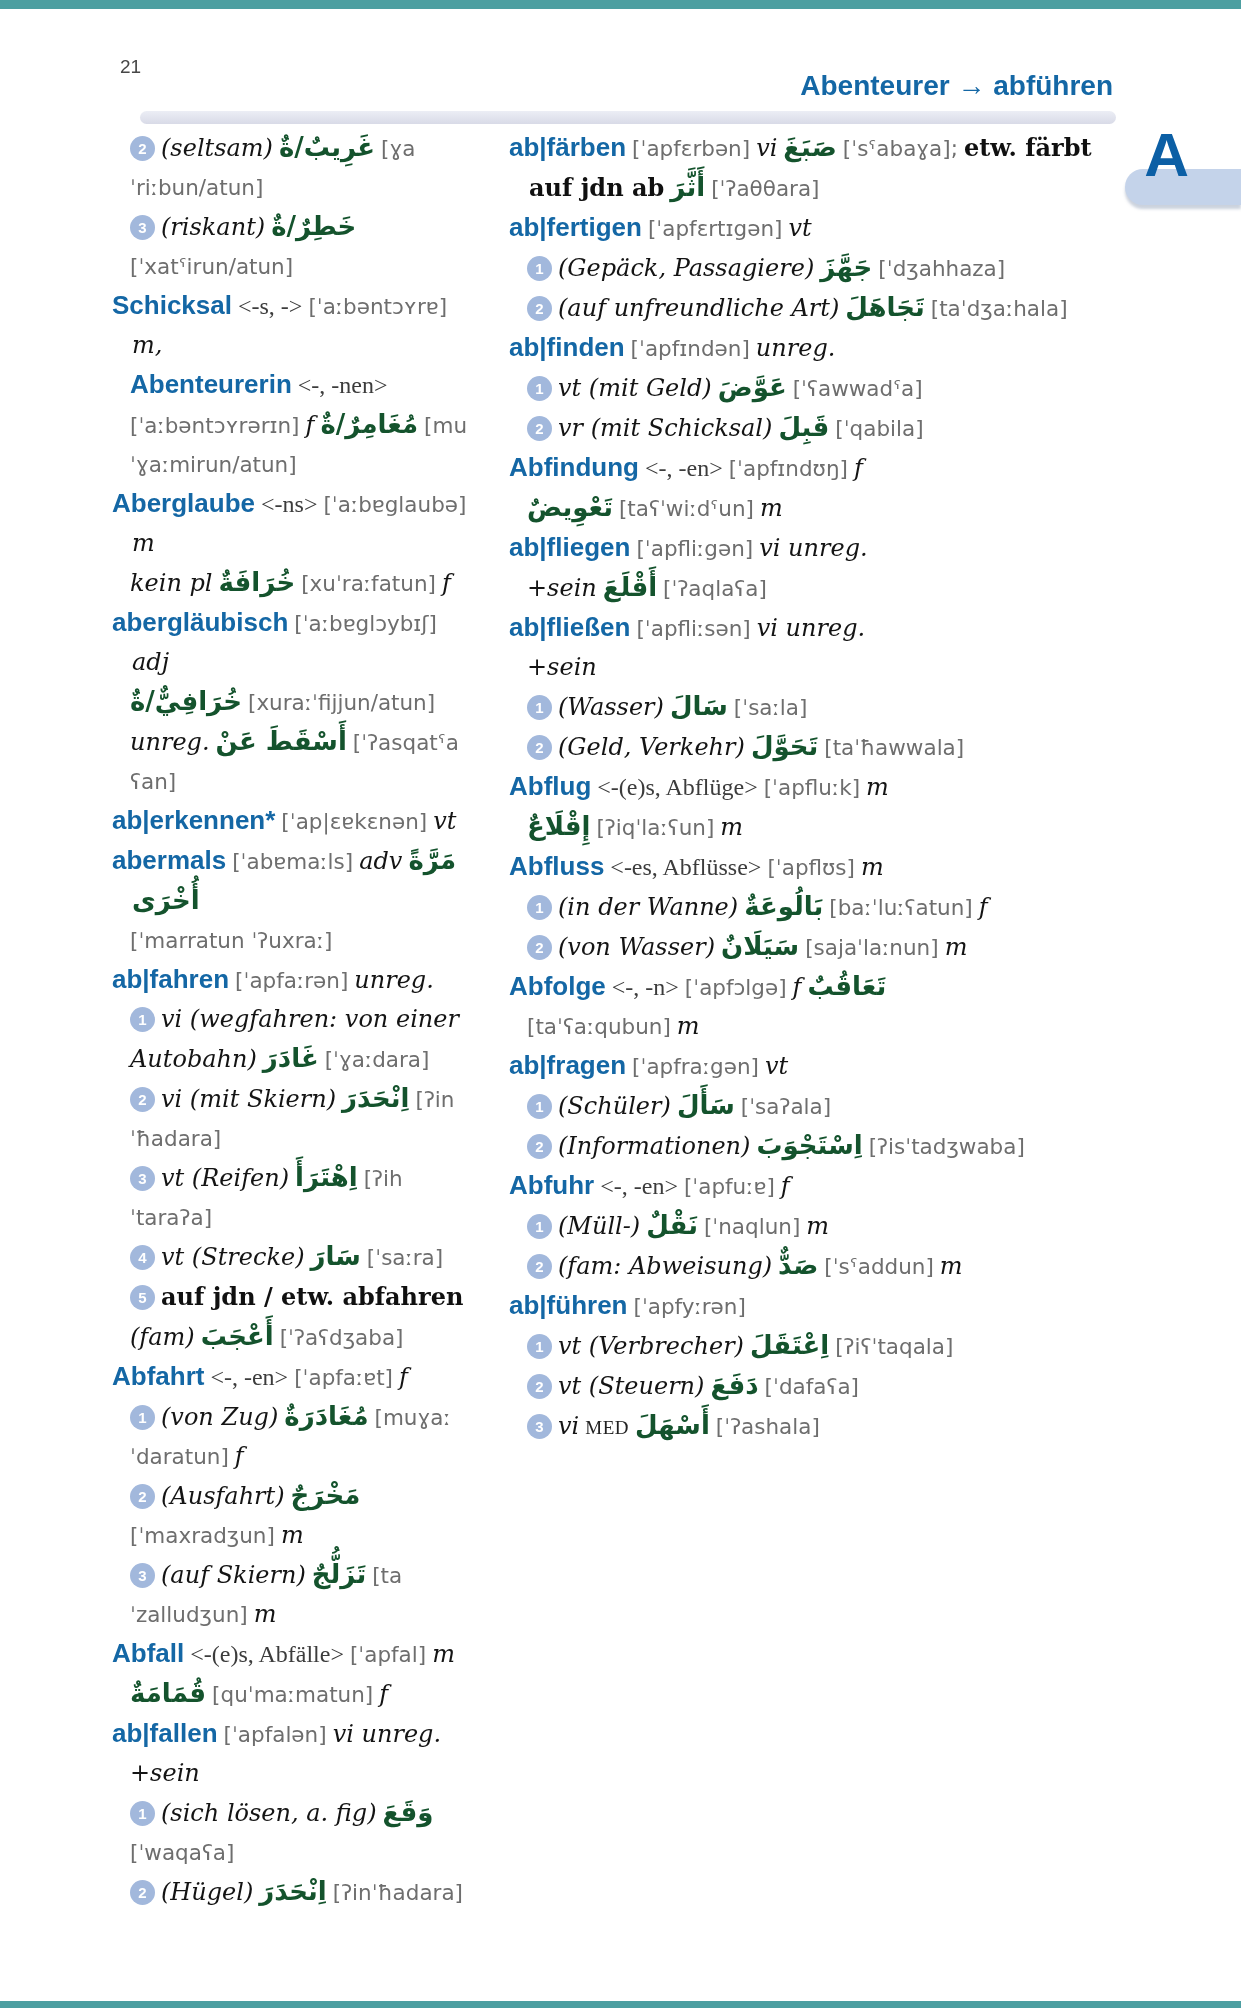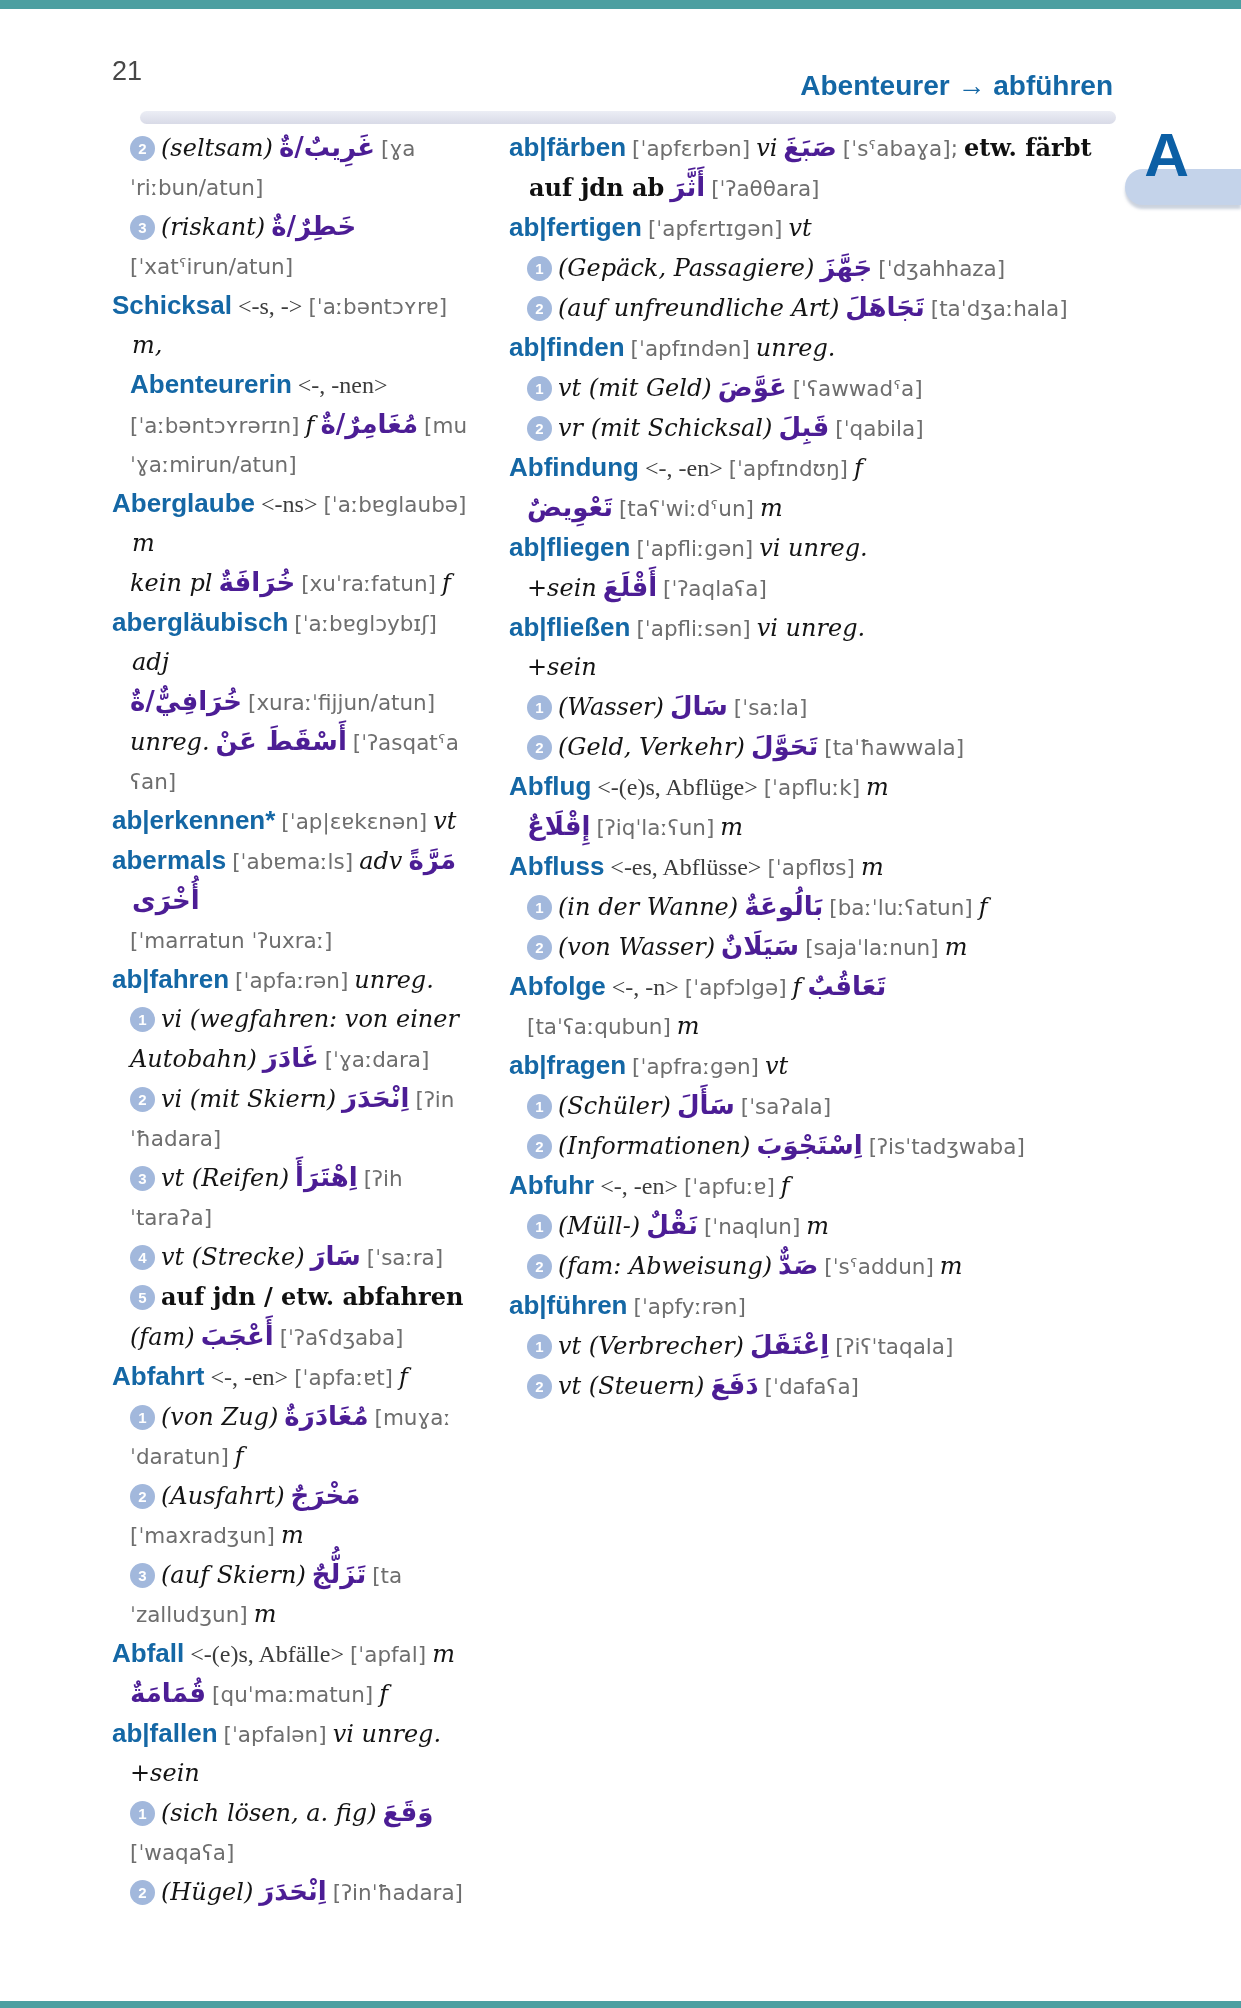--- a/index.html
+++ b/index.html
@@ -4,22 +4,22 @@
 <style>
   html,body{margin:0;padding:0;}
   body{
     width:1241px;height:2008px;position:relative;background:#ffffff;
     font-family:"Liberation Serif",serif;color:#141414;overflow:hidden;
   }
   .accent-bar{position:absolute;left:0;right:0;height:9px;background:#4d9fa1;}
   .accent-bar.top{top:0;}
   .accent-bar.bottom{bottom:0;height:7px;}
   .page-num{
-    position:absolute;top:56px;left:112px;
-    font-family:"Liberation Sans",sans-serif;font-size:27px;color:#474747;
+    position:absolute;top:56px;left:120px;
+    font-family:"Liberation Sans",sans-serif;font-size:19px;color:#474747;
   }
   .header-range{
     position:absolute;top:70px;right:128px;
     font-family:"Liberation Sans",sans-serif;font-weight:700;font-size:28px;color:#1467a5;
   }
   .header-divider{
     position:absolute;top:111px;left:140px;width:976px;height:13px;border-radius:7px;
     background:linear-gradient(#eceef5,#d8dae7);
   }
   .section-tab{
@@ -35,21 +35,21 @@
   .col{position:absolute;top:128px;}
   #col-left{left:112px;width:366px;}
   #col-right{left:509px;width:618px;}
   .para{line-height:39px;font-size:24px;}
   .para.entry{padding-left:20px;text-indent:-20px;}
   .para.cont{margin-left:18px;}
   .para.sense{margin-left:18px;}
   .seg-hw{font-family:"Liberation Sans",sans-serif;font-weight:700;color:#1467a5;font-size:26px;}
   .seg-gram{color:#3c3c3c;font-size:24px;}
   .seg-ipa{font-family:"DejaVu Sans",sans-serif;color:#6e6e6e;font-size:21.5px;}
-  .seg-ar{font-family:"DejaVu Sans",sans-serif;font-weight:700;color:#4c1d95;font-size:26px;direction:rtl;unicode-bidi:isolate;}
+  .seg-ar{font-family:"DejaVu Sans",sans-serif;font-weight:700;color:#14532d;font-size:26px;direction:rtl;unicode-bidi:isolate;}
   .seg-it{font-family:"DejaVu Serif",serif;font-style:italic;font-size:24px;color:#141414;}
   .seg-b{font-family:"DejaVu Serif",serif;font-weight:700;font-size:24px;color:#101010;}
   .seg-sc{font-family:"Liberation Serif",serif;font-size:19px;color:#222222;letter-spacing:0.5px;}
   .badge{
     display:inline-block;width:25px;height:25px;border-radius:50%;
     background:#a2b8dc;color:#ffffff;text-align:center;line-height:25px;
     font-family:"Liberation Sans",sans-serif;font-size:15px;font-weight:700;
     vertical-align:2px;text-indent:0;
   }
 </style>
@@ -163,16 +163,17 @@
     </div>
     <div>
       <div class="para entry"><span class="seg-hw">Abfuhr</span> <span class="seg-gram">&lt;-, -en&gt;</span> <span class="seg-ipa">[ˈapfuːɐ]</span> <span class="seg-it">f</span> </div>
       <div class="para sense"><span class="badge">1</span> <span class="seg-it">(Müll-)</span> <span class="seg-ar">نَقْلٌ</span> <span class="seg-ipa">[ˈnaqlun]</span> <span class="seg-it">m</span> </div>
       <div class="para sense"><span class="badge">2</span> <span class="seg-it">(fam: Abweisung)</span> <span class="seg-ar">صَدٌّ</span> <span class="seg-ipa">[ˈsˤaddun]</span> <span class="seg-it">m</span> </div>
     </div>
     <div>
       <div class="para entry"><span class="seg-hw">ab|führen</span> <span class="seg-ipa">[ˈapfyːrən]</span> </div>
       <div class="para sense"><span class="badge">1</span> <span class="seg-it">vt (Verbrecher)</span> <span class="seg-ar">اِعْتَقَلَ</span> <span class="seg-ipa">[ʔiʕˈtaqala]</span> </div>
       <div class="para sense"><span class="badge">2</span> <span class="seg-it">vt (Steuern)</span> <span class="seg-ar">دَفَعَ</span> <span class="seg-ipa">[ˈdafaʕa]</span> </div>
+      <div class="para sense"><span class="badge">3</span> <span class="seg-it">vi</span> <span class="seg-sc">MED</span> <span class="seg-ar">أَسْهَلَ</span> <span class="seg-ipa">[ˈʔashala]</span> </div>
     </div>
   </div>
 
 <div class="accent-bar bottom"></div>
 
 </body></html>

